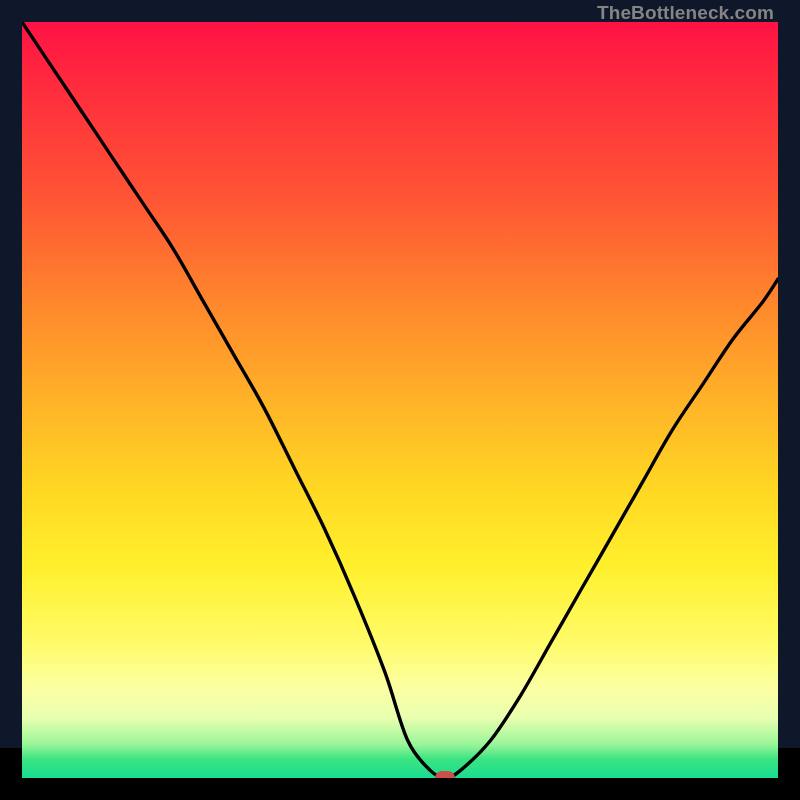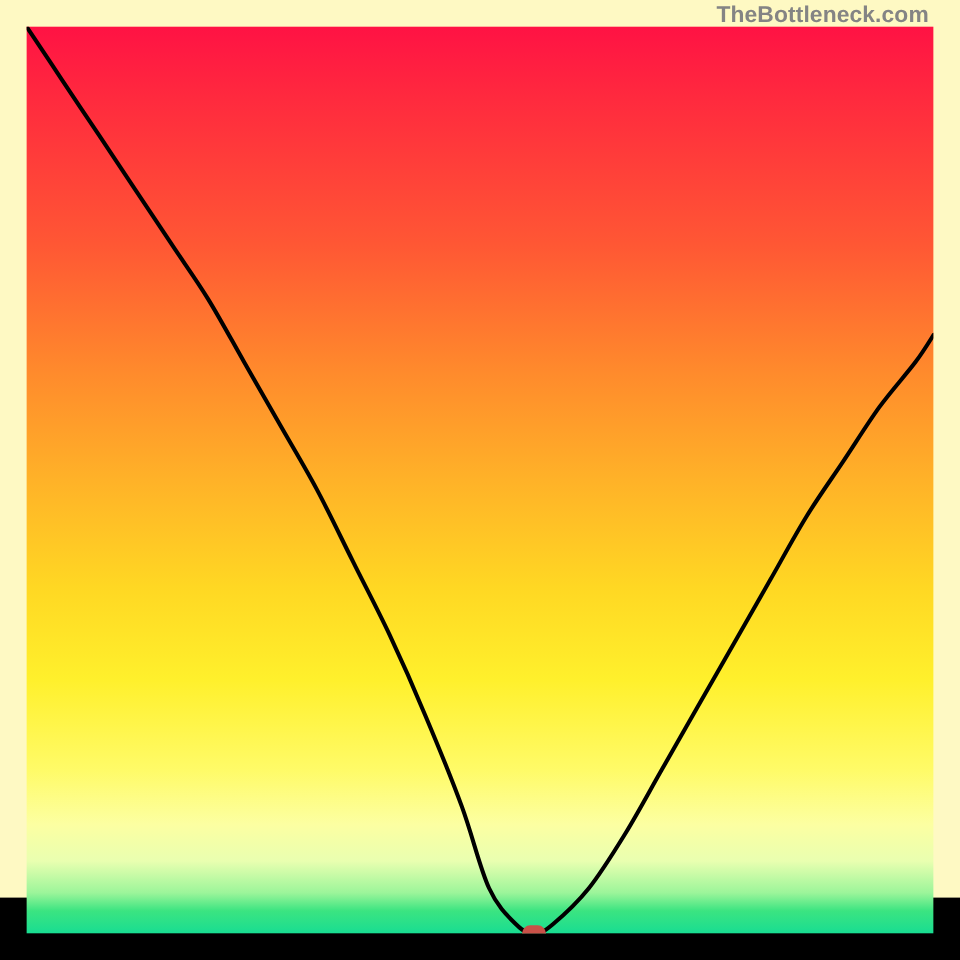--- a/index.html
+++ b/index.html
@@ -9,21 +9,21 @@
     height: 800px;
     background: #000;
     overflow: hidden;
   }
   .frame {
     position: absolute;
     left: 0;
     top: 0;
     width: 800px;
     height: 748px;
-    background: #fef9c3;
+    background: #0f172a;
   }
   .plot {
     position: absolute;
     left: 22px;
     top: 22px;
     width: 756px;
     height: 756px;
     overflow: hidden;
   }
   .gradient {

